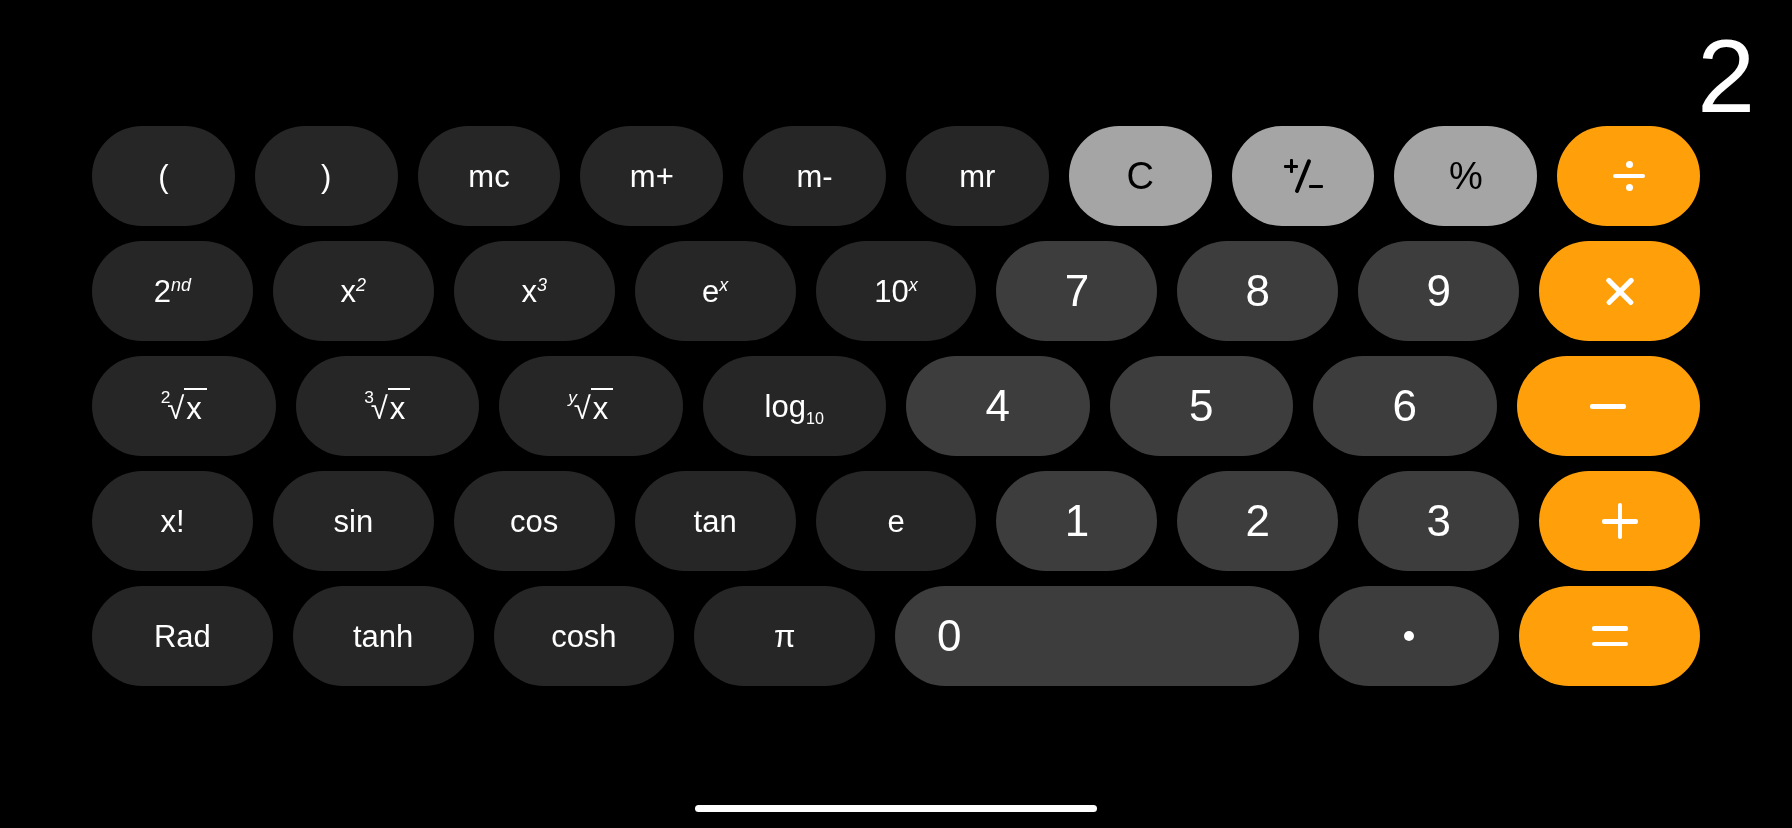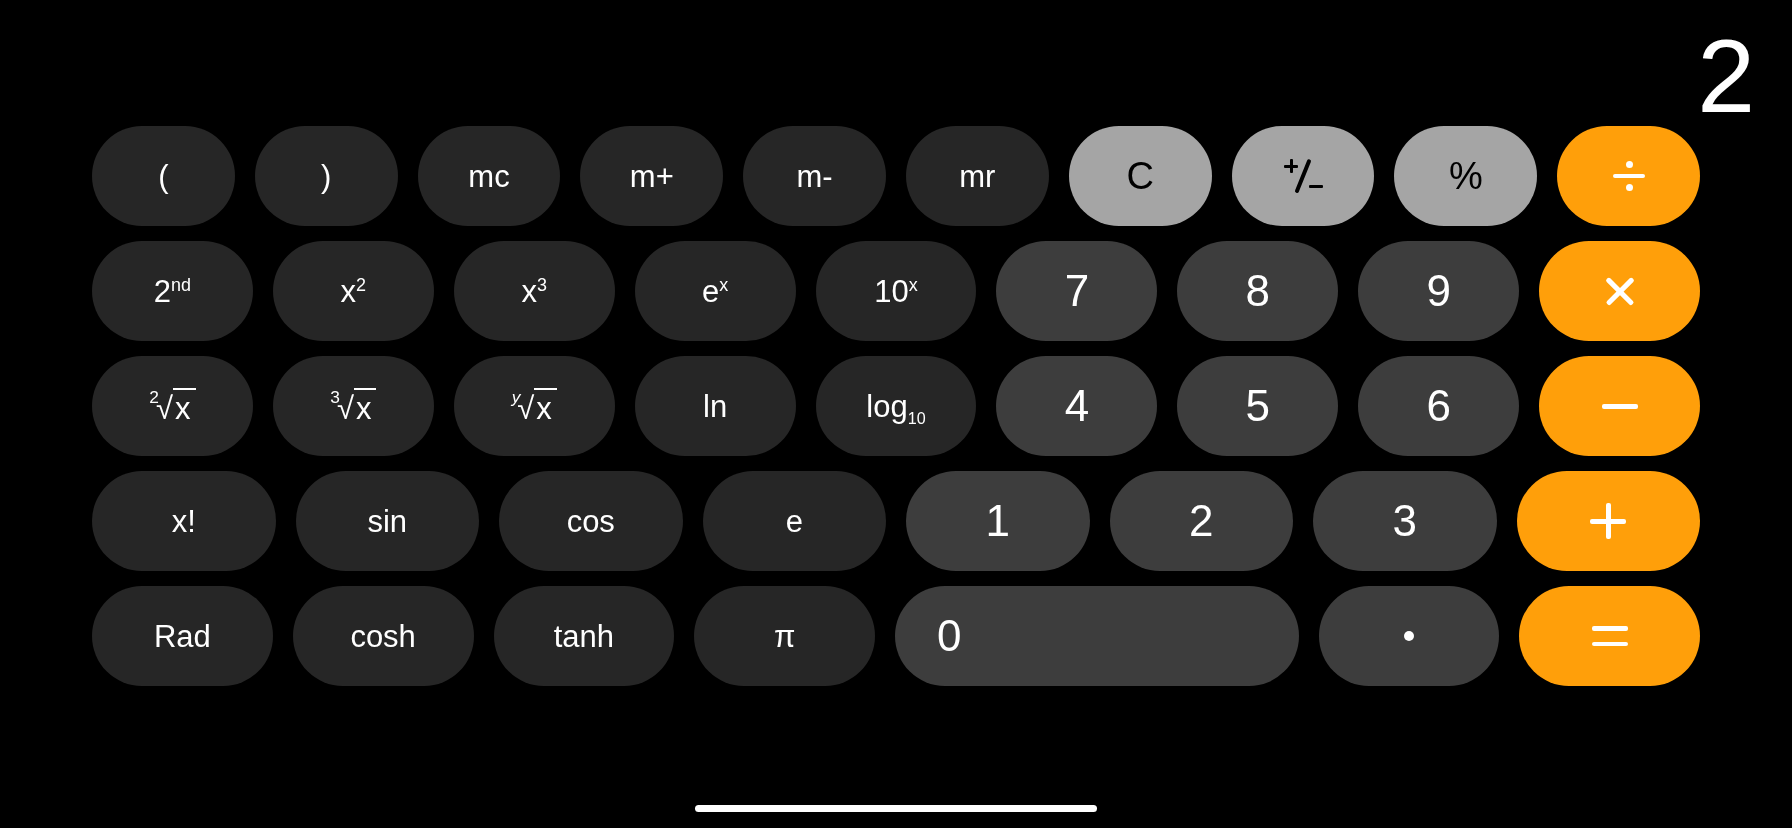--- a/index.html
+++ b/index.html
@@ -70,21 +70,21 @@
   .key.op        { background:#ff9f0a; font-size:44px; font-weight:400; }
 
   .key.wide {
     flex:2 1 0;
     border-radius:50px;
     justify-content:flex-start;
     padding-left:42px;
   }
 
   
-  .sup { font-size:0.58em; vertical-align:super; line-height:0; }
+  .sup { font-size:0.58em; vertical-align:super; line-height:0;font-style:italic; }
   .sup-i { font-size:0.58em; vertical-align:super; line-height:0; font-style:italic; }
   .sub { font-size:0.52em; vertical-align:sub; line-height:0; }
 
   
   .frac { display:inline-block; font-size:0.96em; }
   .frac .n { font-size:0.62em; vertical-align:super; line-height:0; }
   .frac .d { font-size:0.92em; }
   .frac .bar { font-size:1.0em; }
 
   
@@ -258,23 +258,20 @@
             <span class="sym">√<span class="body">x</span></span>
           </span>
       </div>
       <div class="key fn">
         <span class="rad">
             <span class="idx it">y</span>
             <span class="sym">√<span class="body">x</span></span>
           </span>
       </div>
       <div class="key fn">
-          <span>ln</span>
-        </div>
-      <div class="key fn">
           <span>log<span class="sub">10</span></span>
         </div>
       <div class="key digit">
           <span>4</span>
         </div>
       <div class="key digit">
           <span>5</span>
         </div>
       <div class="key digit">
           <span>6</span>
@@ -288,20 +285,23 @@
 
     <div class="key-row">
       <div class="key fn">
           <span>x!</span>
         </div>
       <div class="key fn">
           <span>sin</span>
         </div>
       <div class="key fn">
           <span>cos</span>
+        </div>
+      <div class="key fn">
+          <span>tan</span>
         </div>
       <div class="key fn">
           <span>e</span>
         </div>
       <div class="key digit">
           <span>1</span>
         </div>
       <div class="key digit">
           <span>2</span>
         </div>
@@ -314,24 +314,24 @@
             <span class="bar v"></span>
           </span>
       </div>
     </div>
 
     <div class="key-row">
       <div class="key fn">
           <span>Rad</span>
         </div>
       <div class="key fn">
+          <span>tanh</span>
+        </div>
+      <div class="key fn">
           <span>cosh</span>
-        </div>
-      <div class="key fn">
-          <span>tanh</span>
         </div>
       <div class="key fn">
           <span>π</span>
         </div>
       <div class="key digit wide">
           <span>0</span>
         </div>
       <div class="key digit">
         <span class="glyph-dot"></span>
       </div>

